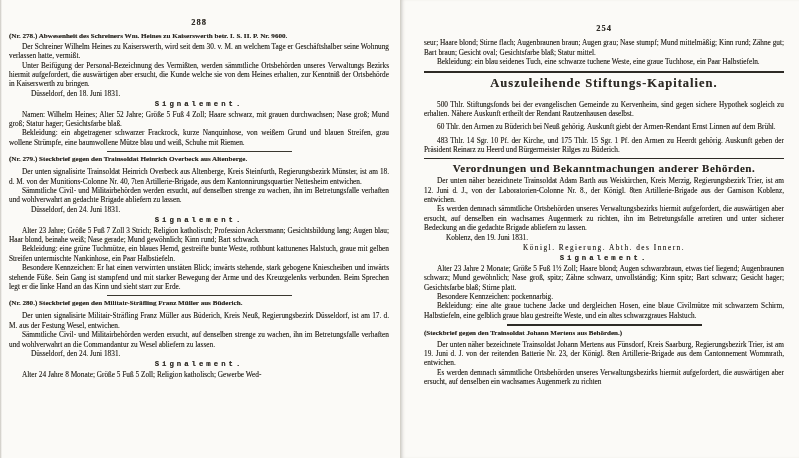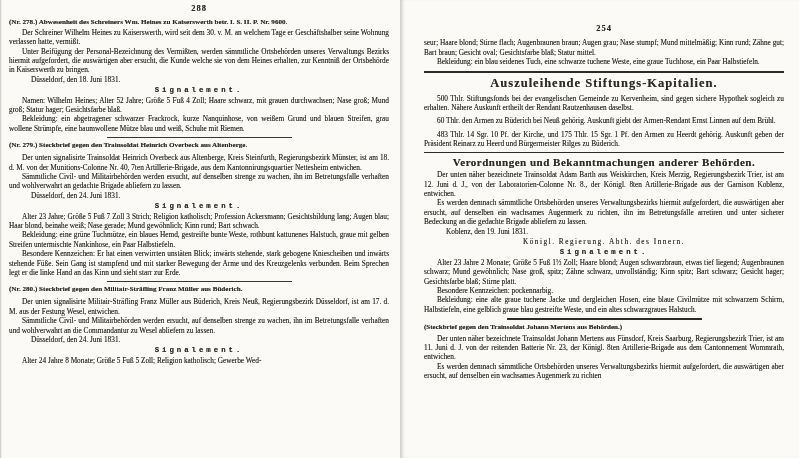--- a/index.html
+++ b/index.html
@@ -22,21 +22,21 @@
   }
   .page {
     box-sizing: border-box;
     font-size: 7.3px;
     line-height: 9.4px;
     text-align: justify;
     text-shadow: 0 0 0.45px rgba(40,36,30,0.55);
   }
   .page-left {
     width: 400px;
-    padding: 4px 11px 0 9px;
+    padding: 18px 11px 0 9px;
   }
   .page-right {
     width: 399px;
     padding: 24px 15px 0 23px;
     border-left: 1px solid #d4d1ca;
     box-shadow: inset 3px 0 4px -3px rgba(90,85,75,0.45);
   }
   .pageno {
     text-align: center;
     font-size: 8.5px;
@@ -73,21 +73,21 @@
     letter-spacing: 1.5px;
     margin-top: 0.5px;
   }
   .big-head {
     text-align: center;
     text-indent: 0;
     font-weight: bold;
     font-size: 12.5px;
     line-height: 14px;
     letter-spacing: 1px;
-    margin: 3px 0 4px 0;
+    margin: 3px 0 10px 0;
   }
   .mid-head {
     text-align: center;
     text-indent: 0;
     font-weight: bold;
     font-size: 11px;
     line-height: 13px;
     letter-spacing: 0.5px;
     margin: 3px 0 1px 0;
   }
@@ -178,17 +178,17 @@
     <p class="dateline">Koblenz, den 19. Juni 1831.</p>
     <p class="authority">Königl. Regierung. Abth. des Innern.</p>
     <p class="sig-head">Signalement.</p>
     <p>Alter 23 Jahre 2 Monate; Größe 5 Fuß 1½ Zoll; Haare blond; Augen schwarzbraun, etwas tief liegend; Augenbraunen schwarz; Mund gewöhnlich; Nase groß, spitz; Zähne schwarz, unvollständig; Kinn spitz; Bart schwarz; Gesicht hager; Gesichtsfarbe blaß; Stirne platt.</p>
     <p>Besondere Kennzeichen: pockennarbig.</p>
     <p>Bekleidung: eine alte graue tuchene Jacke und dergleichen Hosen, eine blaue Civilmütze mit schwarzem Schirm, Halbstiefeln, eine gelblich graue blau gestreifte Weste, und ein altes schwarzgraues Halstuch.</p>
 
     <hr class="rule-short-thick">
 
     <p class="sub-title">(Steckbrief gegen den Trainsoldat Johann Mertens aus Behörden.)</p>
-    <p>Der unten näher bezeichnete Trainsoldat Johann Mertens aus Fünsdorf, Kreis Saarburg, Regierungsbezirk Trier, ist am 11. Juni d. J. von der reitenden Batterie Nr. 23, der Königl. 8ten Artillerie-Brigade aus dem Cantonnement Wommrath, entwichen.</p>
+    <p>Der unten näher bezeichnete Trainsoldat Johann Mertens aus Fünsdorf, Kreis Saarburg, Regierungsbezirk Trier, ist am 19. Juni d. J. von der reitenden Batterie Nr. 23, der Königl. 8ten Artillerie-Brigade aus dem Cantonnement Wommrath, entwichen.</p>
     <p>Es werden demnach sämmtliche Ortsbehörden unseres Verwaltungsbezirks hiermit aufgefordert, die auswärtigen aber ersucht, auf denselben ein wachsames Augenmerk zu richten</p>
   </div>
 
 </div>
 
 </body></html>

